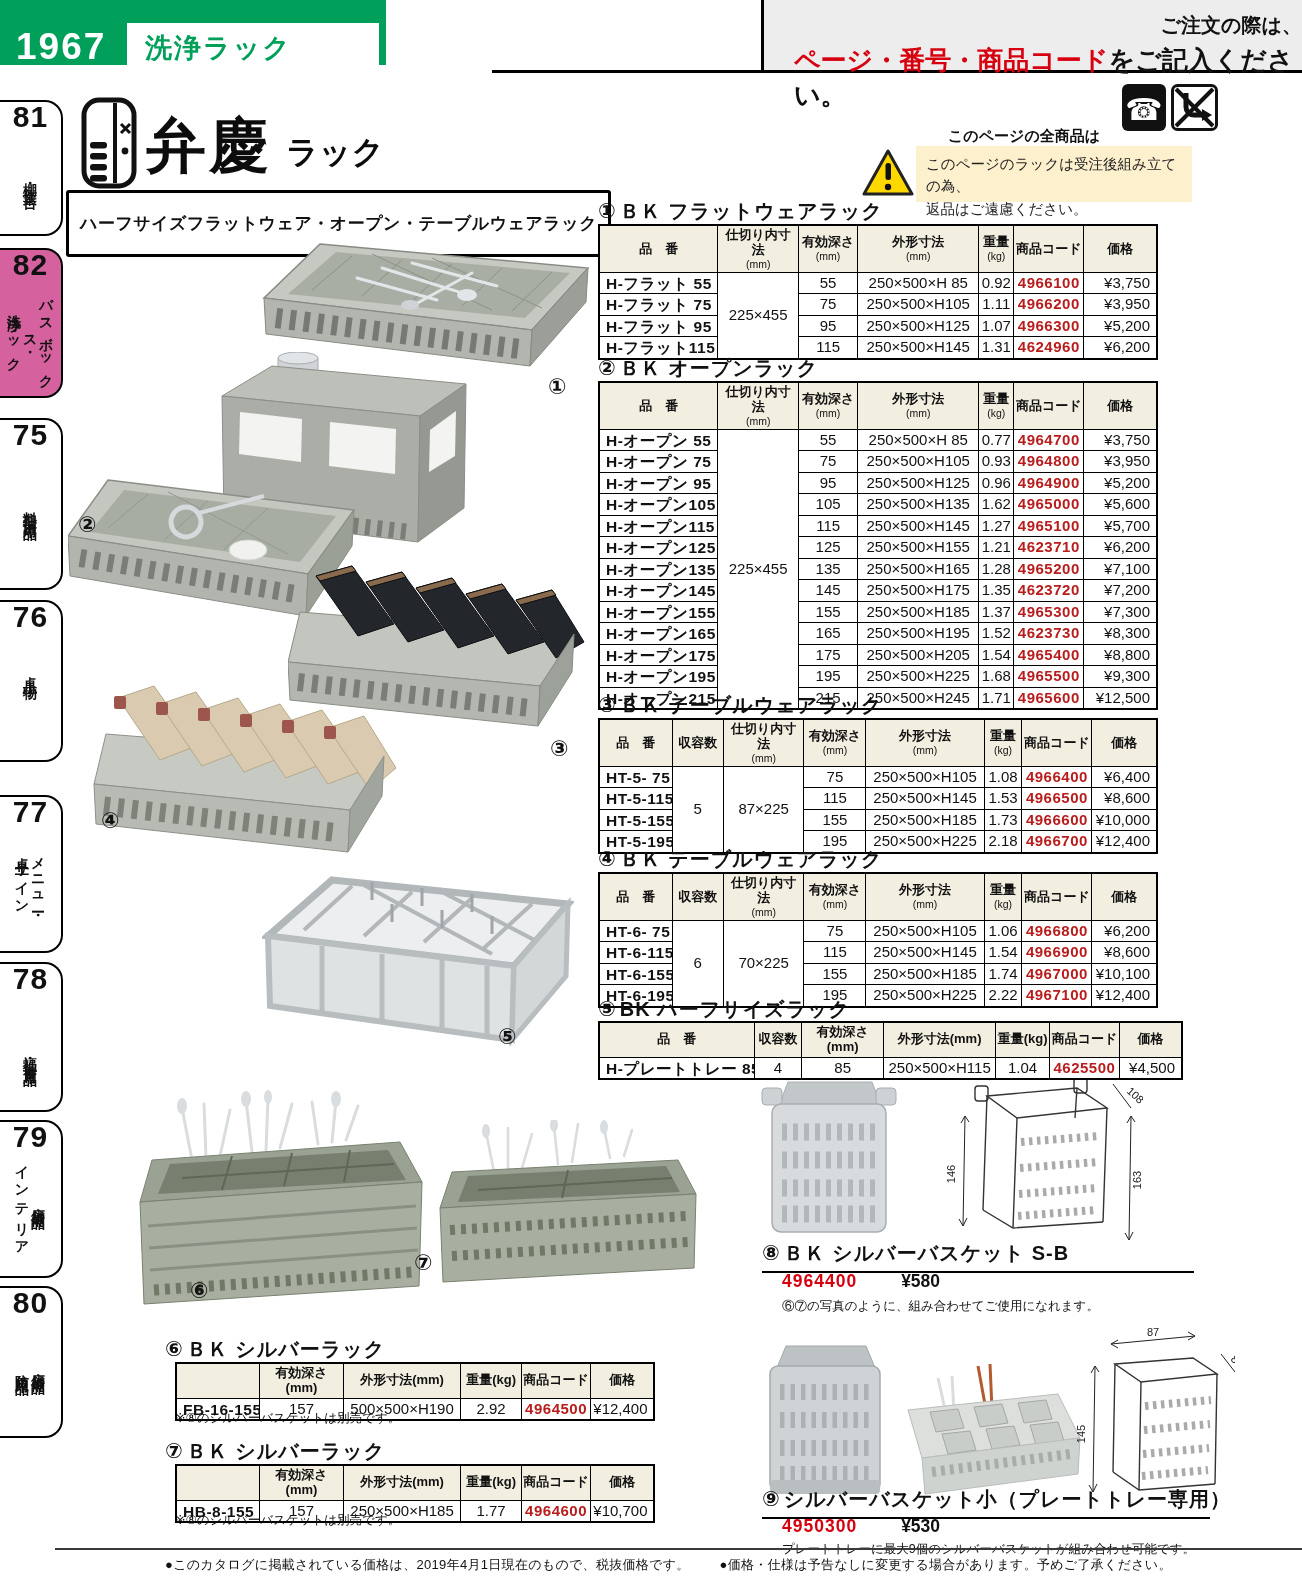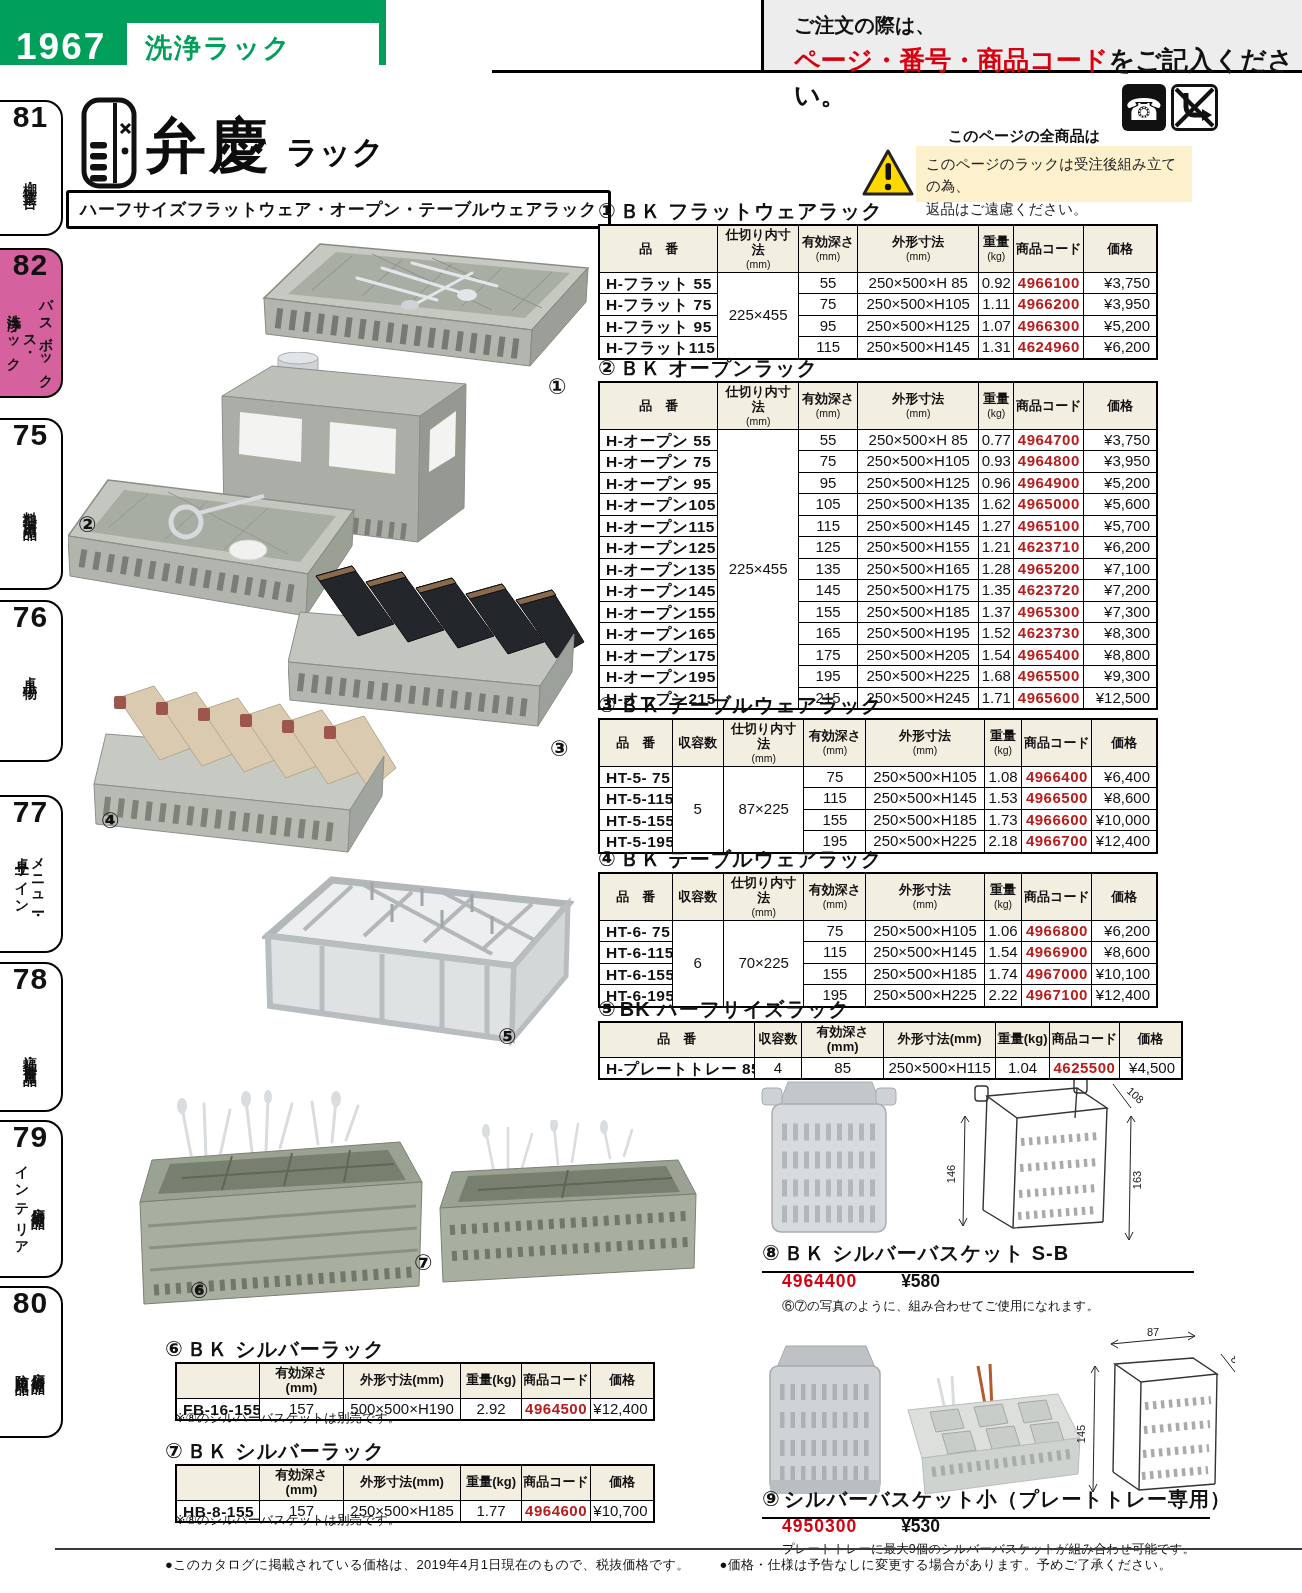--- a/index.html
+++ b/index.html
@@ -9,32 +9,32 @@
   }
   .abs{position:absolute;}
 
   
   .green-block{background:#00a05a;}
   .pageno{color:#fff;font-size:37px;font-weight:800;letter-spacing:2px;line-height:46px;padding-left:16px;}
   .cat-box{background:#fff;display:flex;align-items:center;}
   .cat-label{color:#00a05a;font-size:27px;font-weight:800;letter-spacing:2px;padding-left:18px;}
 
   .order-box{background:#ededed;border-left:3px solid #000;border-bottom:3px solid #000;box-sizing:border-box;padding:12px 0 0 30px;}
-  .order-l1{font-size:20px;font-weight:700;}
+  .order-l1{font-size:20px;font-weight:700;text-align:right;}
   .order-l2{font-size:26px;font-weight:700;margin-top:4px;}
   .order-red{color:#d7000f;}
   .underline-stub{background:#000;}
 
   .allprod{font-size:15px;font-weight:600;margin-top:28px;}
   .warnbox{background:#fdf0cd;padding:7px 10px;font-size:14.5px;line-height:1.55;color:#222;box-sizing:border-box;}
 
   
   .brand-name{font-size:60px;font-weight:900;letter-spacing:3px;color:#0c0c0c;}
   .brand-suffix{font-size:32px;font-weight:800;color:#0c0c0c;}
-  .banner{border:3px solid #000;border-radius:3px;font-size:17px;font-weight:800;padding:5px 11px;letter-spacing:0.5px;background:#fff;white-space:nowrap;}
+  .banner{border:3px solid #000;border-radius:3px;font-size:17px;font-weight:800;padding:19px 11px;letter-spacing:0.5px;background:#fff;white-space:nowrap;}
 
   
   .tab{position:absolute;left:0;width:63px;background:#fff;border:2.2px solid #000;border-left:none;
        border-radius:0 18px 18px 0;text-align:center;box-sizing:border-box;}
   .tab.active{background:#d5629f;}
   .tab .num{font-size:30px;font-weight:800;letter-spacing:1px;line-height:1;}
   .tab .vlabel{writing-mode:vertical-rl;white-space:pre-line;margin:4px auto 0;
        font-size:14px;font-weight:600;letter-spacing:3px;line-height:1.15;height:112px;}
 
   

